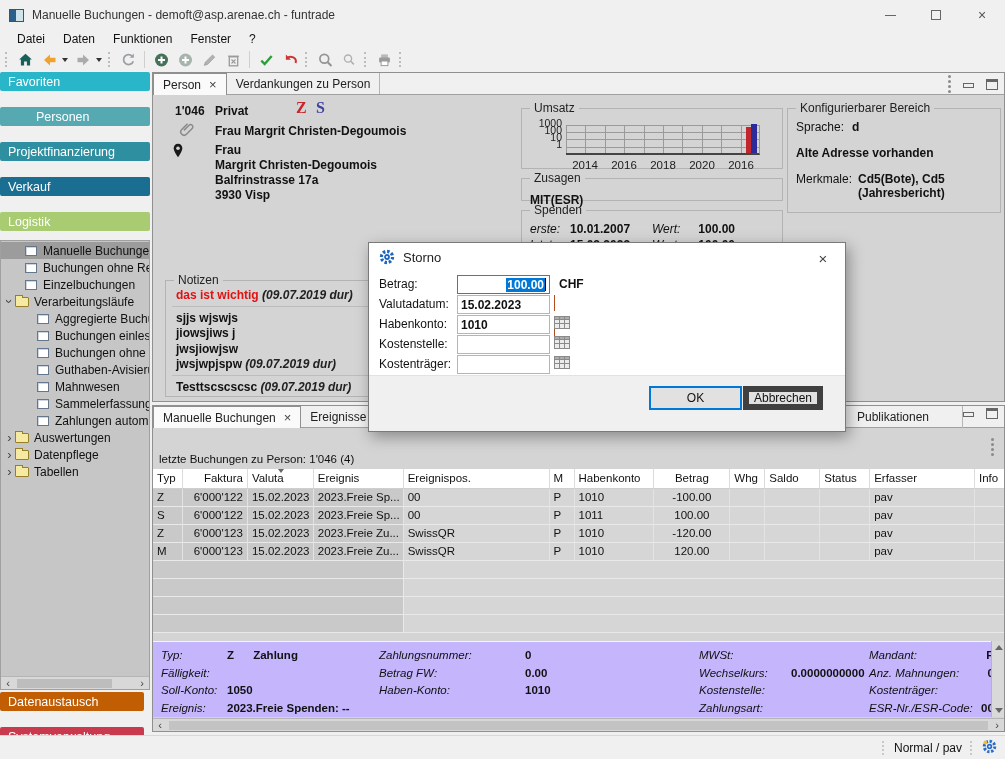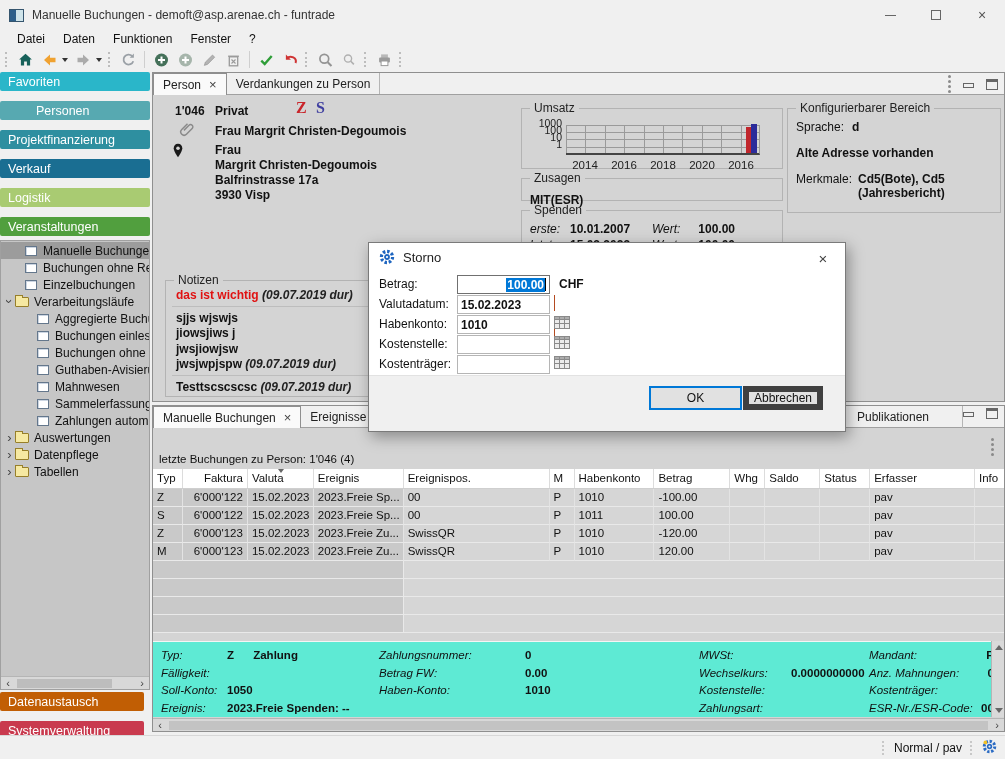--- a/index.html
+++ b/index.html
@@ -24,21 +24,21 @@
   
   .toolbar { position:absolute; left:0; top:48px; width:1005px; height:23px; display:flex; align-items:center; background:#f0f0f0; padding-left:2px; }
   .tbtn { width:24px; height:22px; display:flex; align-items:center; justify-content:center; }
   .tbtn svg { display:block; }
   .grip { width:5px; height:15px; border-left:2px dotted #bdbdbd; margin:0 3px; }
   .tsep { width:1px; height:17px; background:#cfcfcf; margin:0 4px; }
   .caret-down { width:0; height:0; border-left:3px solid transparent; border-right:3px solid transparent; border-top:4px solid #333; margin:0 3px 0 1px; }
 
   
   .sidebar { position:absolute; left:0; top:72px; width:150px; height:660px; }
-  .acc-item { height:19px; margin-bottom:10px; border-radius:2px; color:#fff; display:flex; align-items:center; padding-left:8px; font-size:12.5px; cursor:default; }
+  .acc-item { height:19px; margin-bottom:16px; border-radius:2px; color:#fff; display:flex; align-items:center; padding-left:8px; font-size:12.5px; cursor:default; }
   .tree-wrap { position:absolute; left:0; top:168px; width:150px; height:450px; border:1px solid #a0a0a0; background:#c6c6c6; }
   .tree { position:absolute; left:0; top:0; right:0; bottom:13px; overflow:hidden; padding-top:1px; }
   .tree-item { display:flex; align-items:center; height:17px; white-space:nowrap; overflow:hidden; }
   .tree-item.selected { background:#9c9c9c; }
   .indent-0 { padding-left:3px; } .indent-1 { padding-left:24px; } .indent-2 { padding-left:36px; }
   .chev { width:11px; flex:none; color:#444; font-size:13px; line-height:11px; display:inline-block; text-align:center; }
   .chev.exp { transform:rotate(90deg); }
   .cb { width:12px; height:10px; flex:none; background:#fff; border:1px solid #64778c; box-shadow:inset 1px 1px 0 #cdd6e2; margin-right:6px; }
   .folder { width:14px; height:10px; flex:none; background:#f6e9a2; border:1px solid #977f2a; border-radius:1px; position:relative; margin-right:5px; }
   .folder::before { content:""; position:absolute; top:-3px; left:-1px; width:6px; height:2px; background:#f6e9a2; border:1px solid #977f2a; border-bottom:none; }
@@ -114,24 +114,24 @@
   .thead { position:absolute; left:0; top:63px; right:0; height:20px; display:flex; background:#fff; border-bottom:1px solid #cfcfcf; }
   .hc { padding:3px 4px; border-right:1px solid #dcdcdc; font-size:11.5px; position:relative; white-space:nowrap; overflow:hidden; }
   .sort-caret { position:absolute; top:0; left:46%; width:0; height:0; border-left:3px solid transparent; border-right:3px solid transparent; border-top:4px solid #666; }
   .tbody { position:absolute; left:0; top:83px; right:0; }
   .tbody2 { position:absolute; left:0; top:155px; right:0; }
   .trow { display:flex; height:18px; }
   .tc { padding:2px 4px; font-size:11.5px; border-right:1px solid #e3e3e3; border-bottom:1px solid #e9e9e9; white-space:nowrap; overflow:hidden; background:#d6d6d6; height:18px; }
   .trow .tc:nth-child(-n+4) { background:#c9c9c9; }
   .trow.empty { height:18px; background:linear-gradient(to right,#c9c9c9 0 250px,#e9e9e9 250px 251px,#d6d6d6 251px 100%); border-bottom:1px solid #e9e9e9; }
   .c0{width:30px} .c1{width:65px;text-align:right} .c2{width:66px} .c3{width:90px} .c4{width:146px}
-  .c5{width:25px} .c6{width:80px} .c7{width:76px;text-align:left} .c8{width:35px} .c9{width:55px}
+  .c5{width:25px} .c6{width:80px} .c7{width:76px;text-align:center} .c8{width:35px} .c9{width:55px}
   .c10{width:50px} .c11{width:105px} .c12{width:29px;border-right:none}
 
-  .detail { position:absolute; left:0; top:235px; right:13px; height:76px; border-top:1px solid #f5f5f5; display:grid; grid-template-columns:218px 320px 170px 1fr; padding:5px 0 0 8px; font-size:11.5px; background:#5eead4; }
+  .detail { position:absolute; left:0; top:235px; right:13px; height:76px; border-top:1px solid #f5f5f5; display:grid; grid-template-columns:218px 320px 170px 1fr; padding:5px 0 0 8px; font-size:11.5px; background:#c4b5fd; }
   .dcell { height:17px; line-height:16px; display:flex; white-space:pre; overflow:visible; }
   .dlab { font-style:italic; flex:none; }
   .col1 .dlab{ width:58px; } .col2 .dlab{ width:112px; } .col3 .dlab{ width:84px; } .col4 .dlab{ width:112px; }
   .col2 .dval{ padding-left:26px; }
   .col4 { padding-right:6px; } .col4 .dval{ margin-left:auto; padding-right:8px; }
   .dval { font-weight:bold;margin-left:8px; }
   .vscroll { position:absolute; right:0; top:235px; width:13px; height:76px; background:#d9d9d9; border-left:1px solid #b5b5b5; }
   .vs-up, .vs-down { position:absolute; left:3px; width:0; height:0; border-left:4px solid transparent; border-right:4px solid transparent; }
   .vs-up { top:4px; border-bottom:5px solid #666; }
   .vs-down { bottom:4px; border-top:5px solid #666; }

